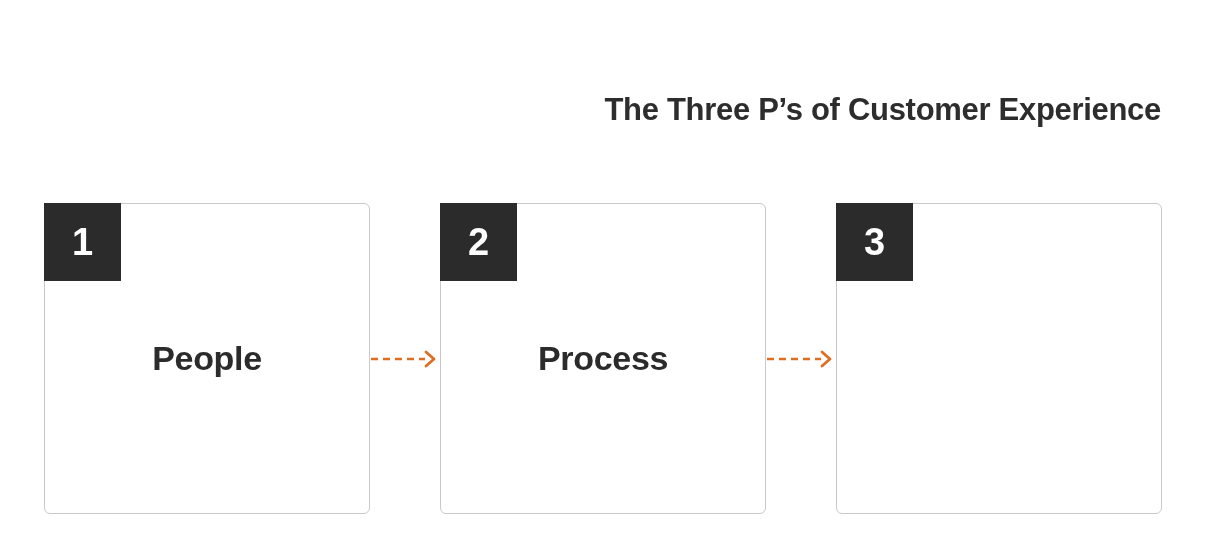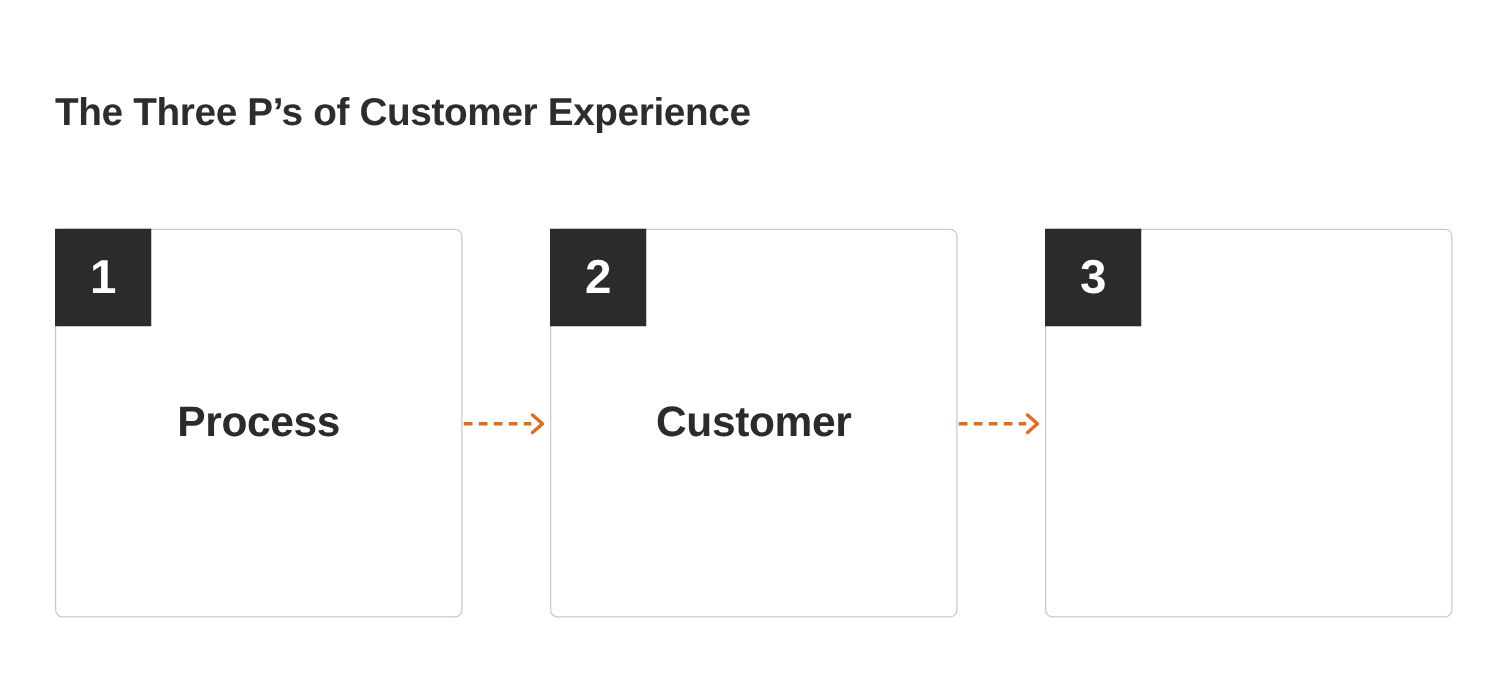--- a/index.html
+++ b/index.html
@@ -18,22 +18,22 @@
     height: 556px;
     background: var(--background);
     font-family: "Liberation Sans", "DejaVu Sans", sans-serif;
     overflow: hidden;
   }
   .canvas {
     width: 1117px;
     margin: 0 44px;
   }
   .title {
-    margin-top: 72px;
-    text-align: left;
+    margin-top: 92px;
+    text-align: right;
     font-size: 31px;
     line-height: 36px;
     font-weight: 700;
     letter-spacing: -0.3px;
     color: var(--title-text);
   }
   .row {
     margin-top: 75px;
     display: flex;
     align-items: stretch;
@@ -96,35 +96,35 @@
 
 <div class="canvas">
   <h1 class="title">The Three P’s of Customer Experience</h1>
 
   <div class="row">
 
     <div class="box">
       <div class="badge">
         <span>1</span>
       </div>
-      <div class="label">Process</div>
+      <div class="label">People</div>
     </div>
 
     <div class="arrow-cell">
       <svg class="arrow" width="70" height="22" viewBox="0 0 70 22" aria-hidden="true">
         <line class="dash" x1="1" y1="11" x2="55" y2="11"></line>
         <polyline class="head" points="56,4 64,11 56,18"></polyline>
       </svg>
     </div>
 
     <div class="box">
       <div class="badge">
         <span>2</span>
       </div>
-      <div class="label">Customer</div>
+      <div class="label">Process</div>
     </div>
 
     <div class="arrow-cell">
       <svg class="arrow" width="70" height="22" viewBox="0 0 70 22" aria-hidden="true">
         <line class="dash" x1="1" y1="11" x2="55" y2="11"></line>
         <polyline class="head" points="56,4 64,11 56,18"></polyline>
       </svg>
     </div>
 
     <div class="box">

